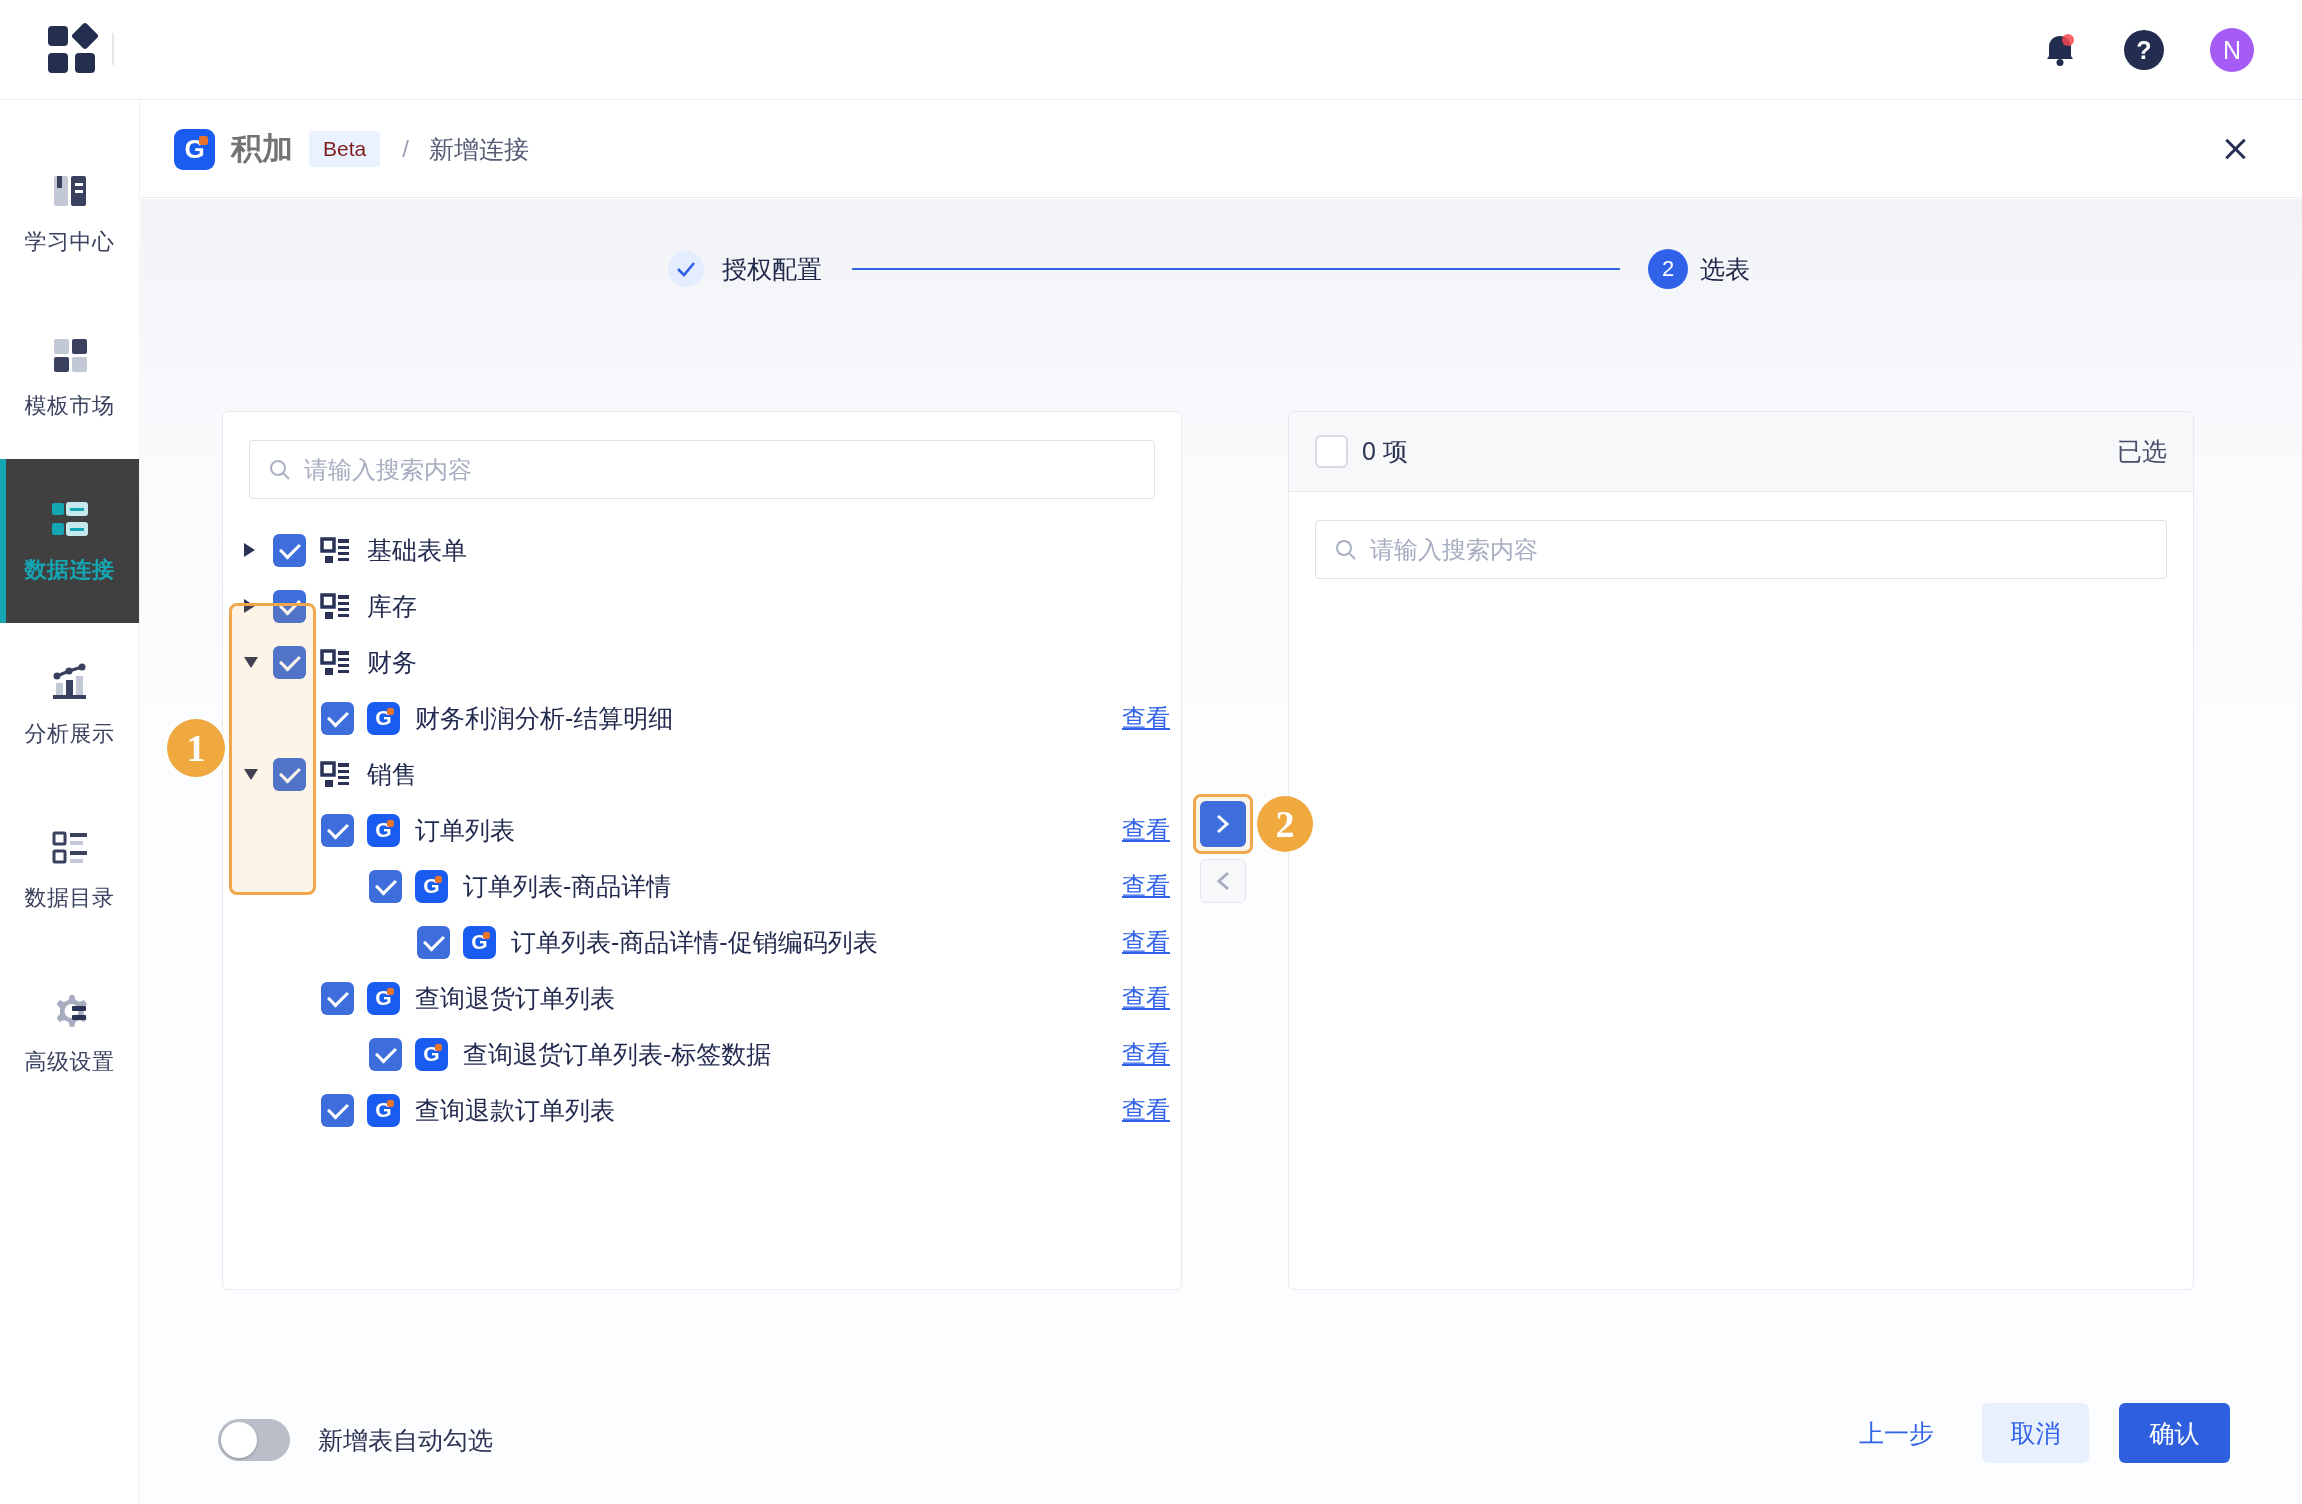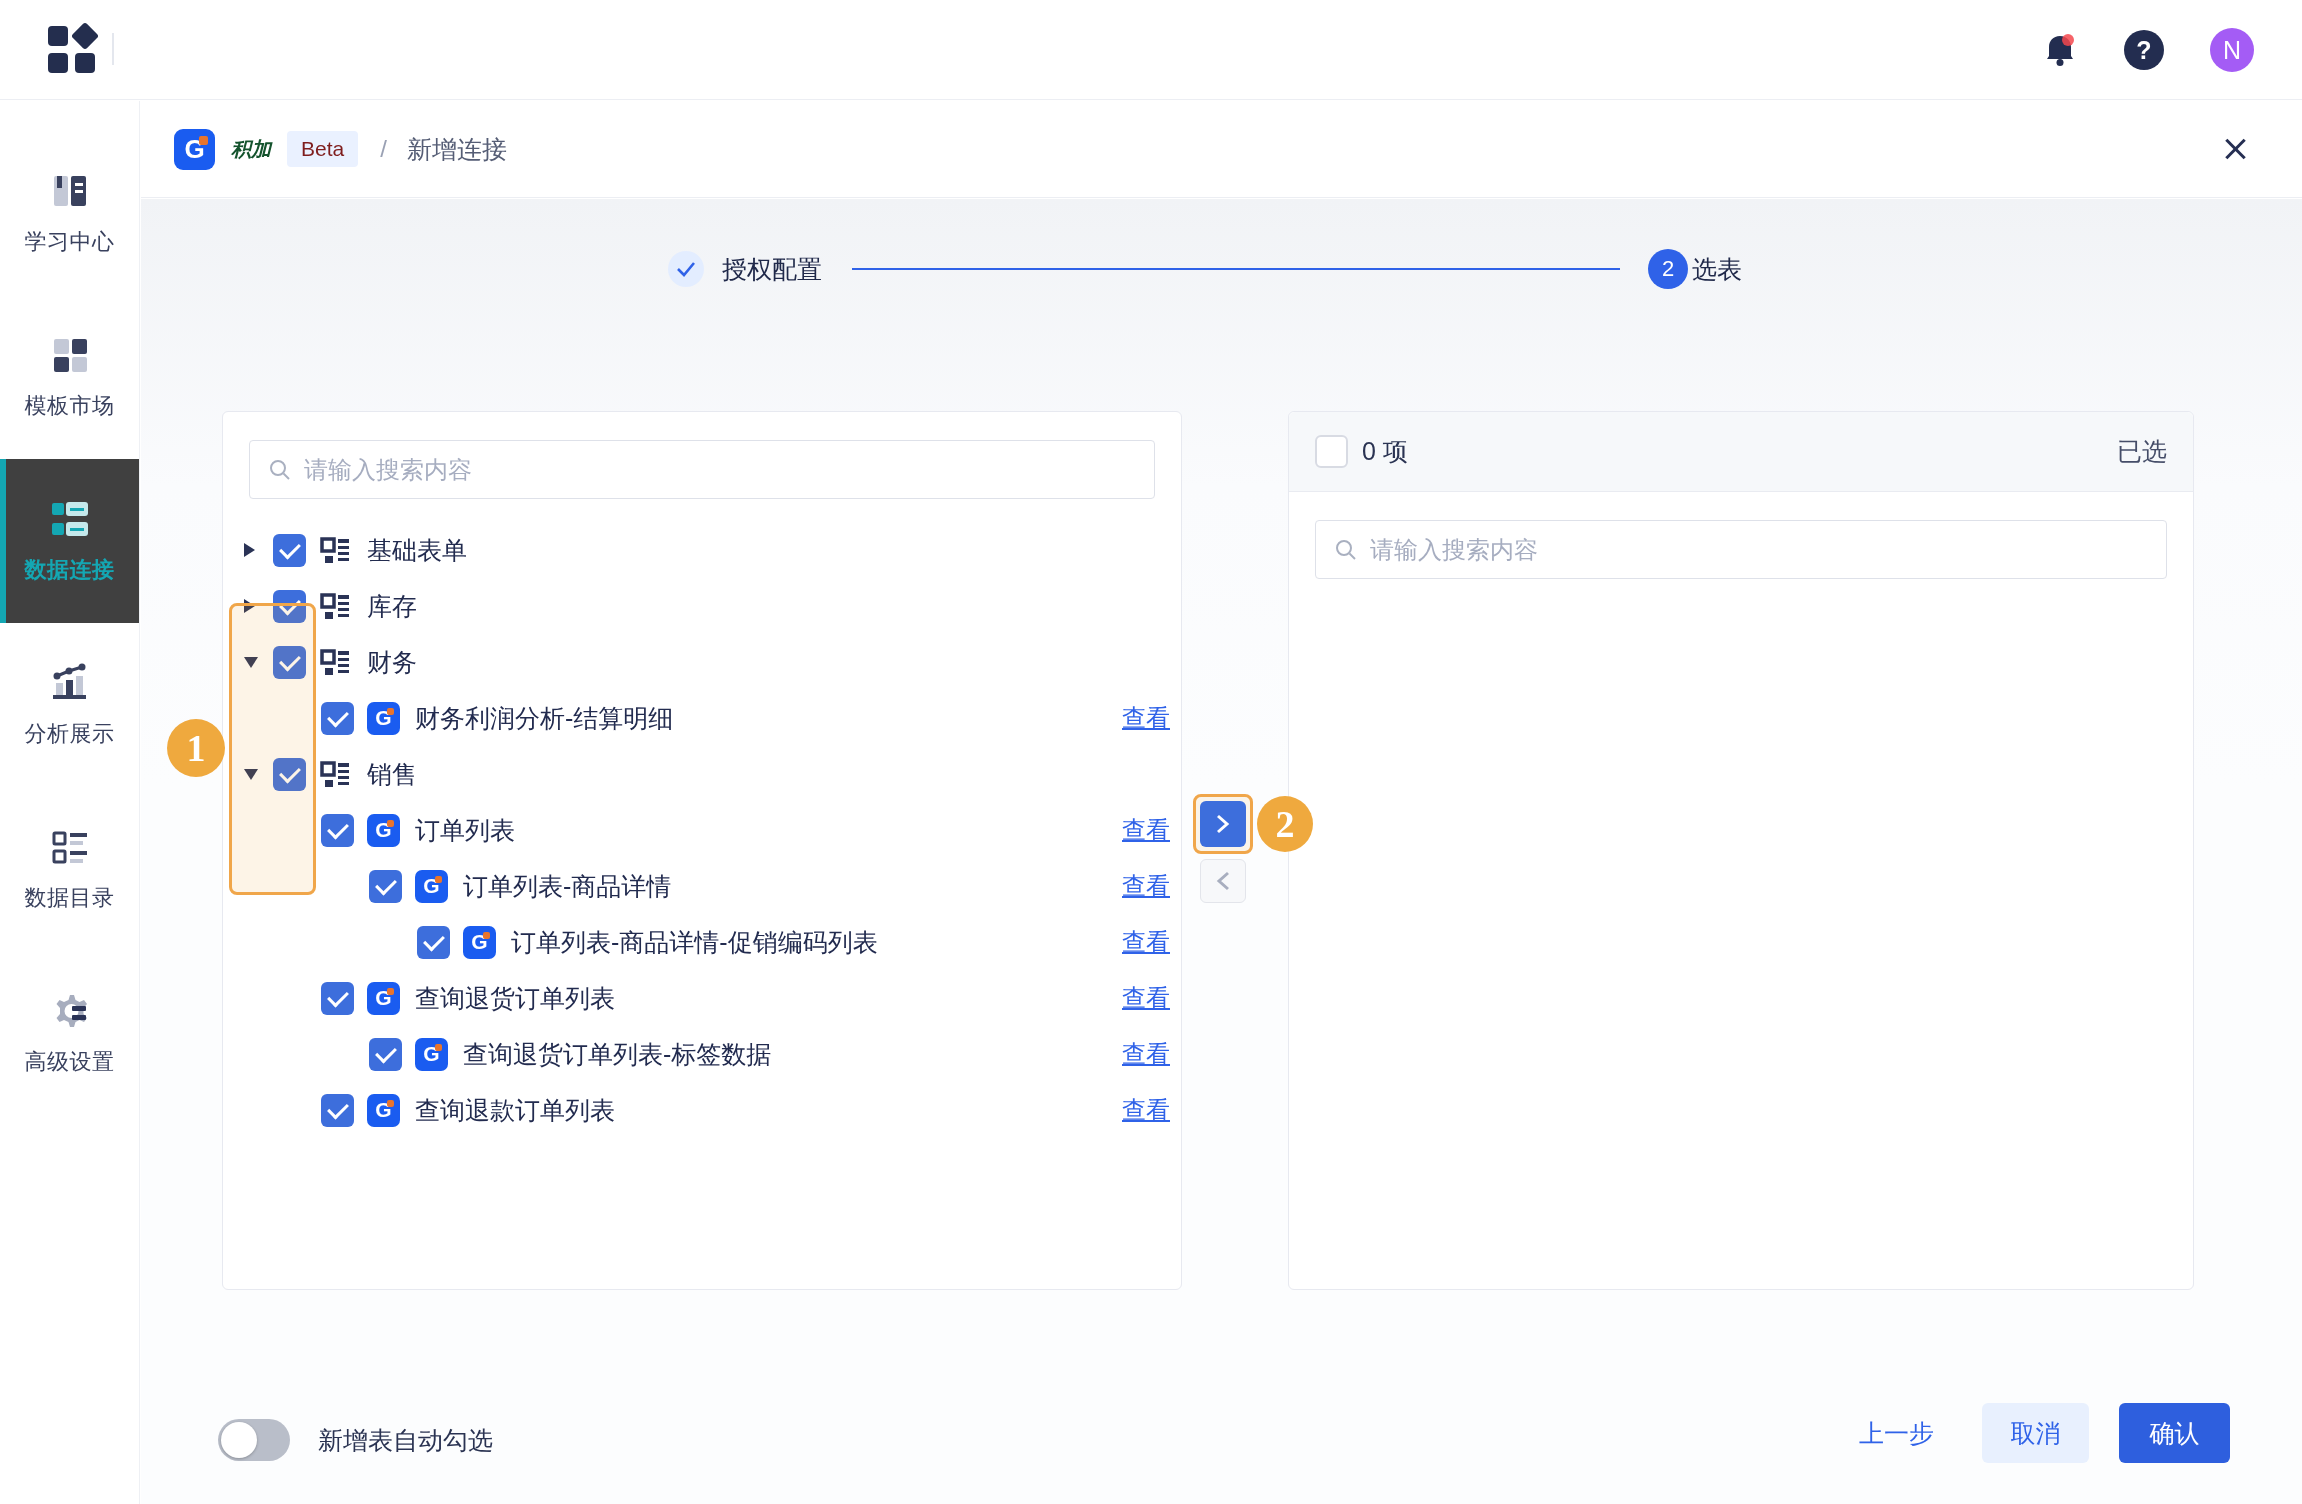--- a/index.html
+++ b/index.html
@@ -31,21 +31,21 @@
 
   
   .main { position:absolute; top:101px; left:141px; right:0; bottom:0; }
   .main-header { position:relative; height:97px; background:#fff; border-bottom:1px solid #ECEEF3; display:flex; align-items:center; padding-left:33px; }
   .giga-icon { position:relative; background:#1A5CF0; color:#fff; font-weight:bold; display:flex; align-items:center; justify-content:center; }
   .giga-icon::after { content:""; position:absolute; background:#E8742C; border-radius:2px; }
   .giga-icon.lg { width:41px; height:41px; border-radius:9px; font-size:26px; }
   .giga-icon.lg::after { width:9px; height:9px; top:7px; right:7px; }
   .giga-icon.sm { width:33px; height:33px; border-radius:7px; font-size:21px; flex:none; }
   .giga-icon.sm::after { width:7px; height:7px; top:6px; right:6px; }
-  .app-name { font-size:20px; font-weight:bold; color:#14532d; margin-left:16px;font-style:italic; }
+  .app-name { font-size:31px; font-weight:bold; color:#737373; margin-left:16px; }
   .beta-badge { margin-left:16px; background:#EAF1FF; color:#7f1d1d; font-size:21px; padding:6px 14px; border-radius:4px; }
   .bc-sep { margin-left:22px; color:#9AA1B4; font-size:24px; }
   .bc-current { margin-left:20px; color:#555D75; font-size:25px; }
   .close-btn { position:absolute; right:52px; top:33px; width:30px; height:30px; cursor:pointer; }
   .close-btn::before,.close-btn::after { content:""; position:absolute; left:14px; top:2px; width:3px; height:26px; background:#252E52; }
   .close-btn::before { transform:rotate(45deg); } .close-btn::after { transform:rotate(-45deg); }
 
   .content { position:absolute; top:98px; left:0; right:0; bottom:0; background:linear-gradient(180deg,#F1F3F6 0%,#FAFBFD 22%,#FCFDFE 45%,#FCFDFE 100%); }
 
   
@@ -230,21 +230,21 @@
 
       <div class="stepper">
         <span class="step-done-circle">
           <svg width="20" height="18" viewBox="0 0 20 18">
               <path d="M2 9 L8 15 L18 3" fill="none" stroke="#2F62E8" stroke-width="2.6"></path>
             </svg>
         </span>
         <span class="step-label">授权配置</span>
         <span class="step-line"></span>
         <span class="step-num-circle">2</span>
-        <span class="step-label" style="margin-left:4px;">选表</span>
+        <span class="step-label" style="margin-left:12px;">选表</span>
       </div>
 
       <div class="panel left">
         <div class="search-box">
           <svg width="24" height="24" viewBox="0 0 24 24">
               <circle cx="10" cy="10" r="7" fill="none" stroke="#A9B0C0" stroke-width="2"></circle>
               <line x1="15.5" y1="15.5" x2="21" y2="21" stroke="#A9B0C0" stroke-width="2"></line>
             </svg>
           <input type="text" placeholder="请输入搜索内容" style="">
         </div>

